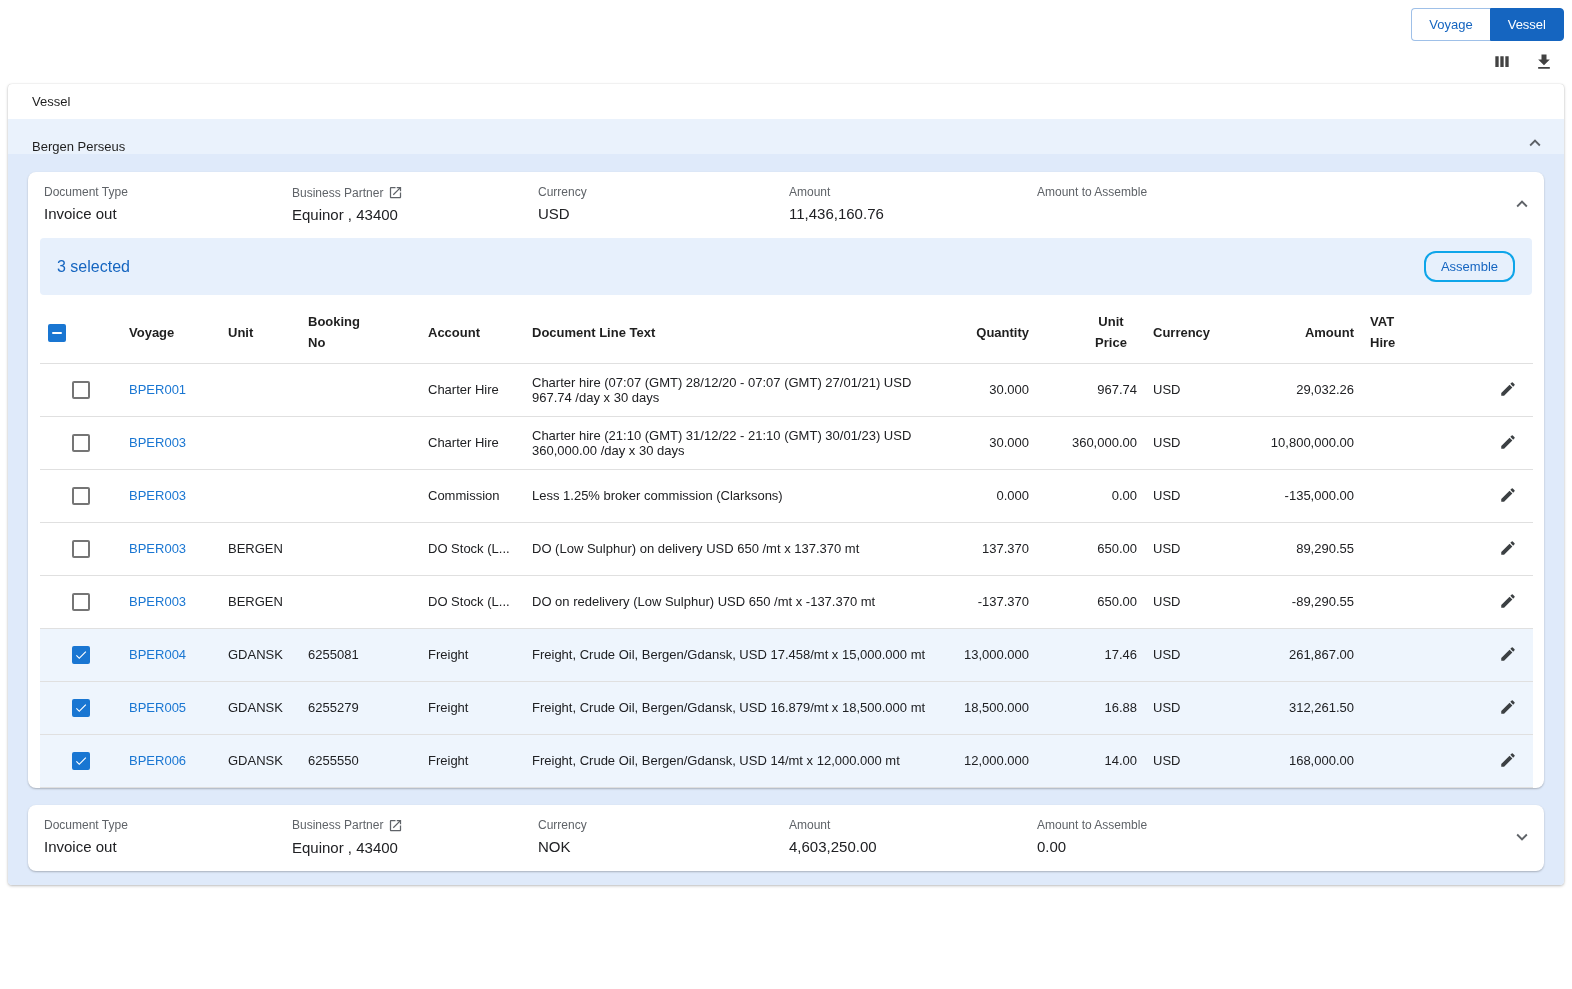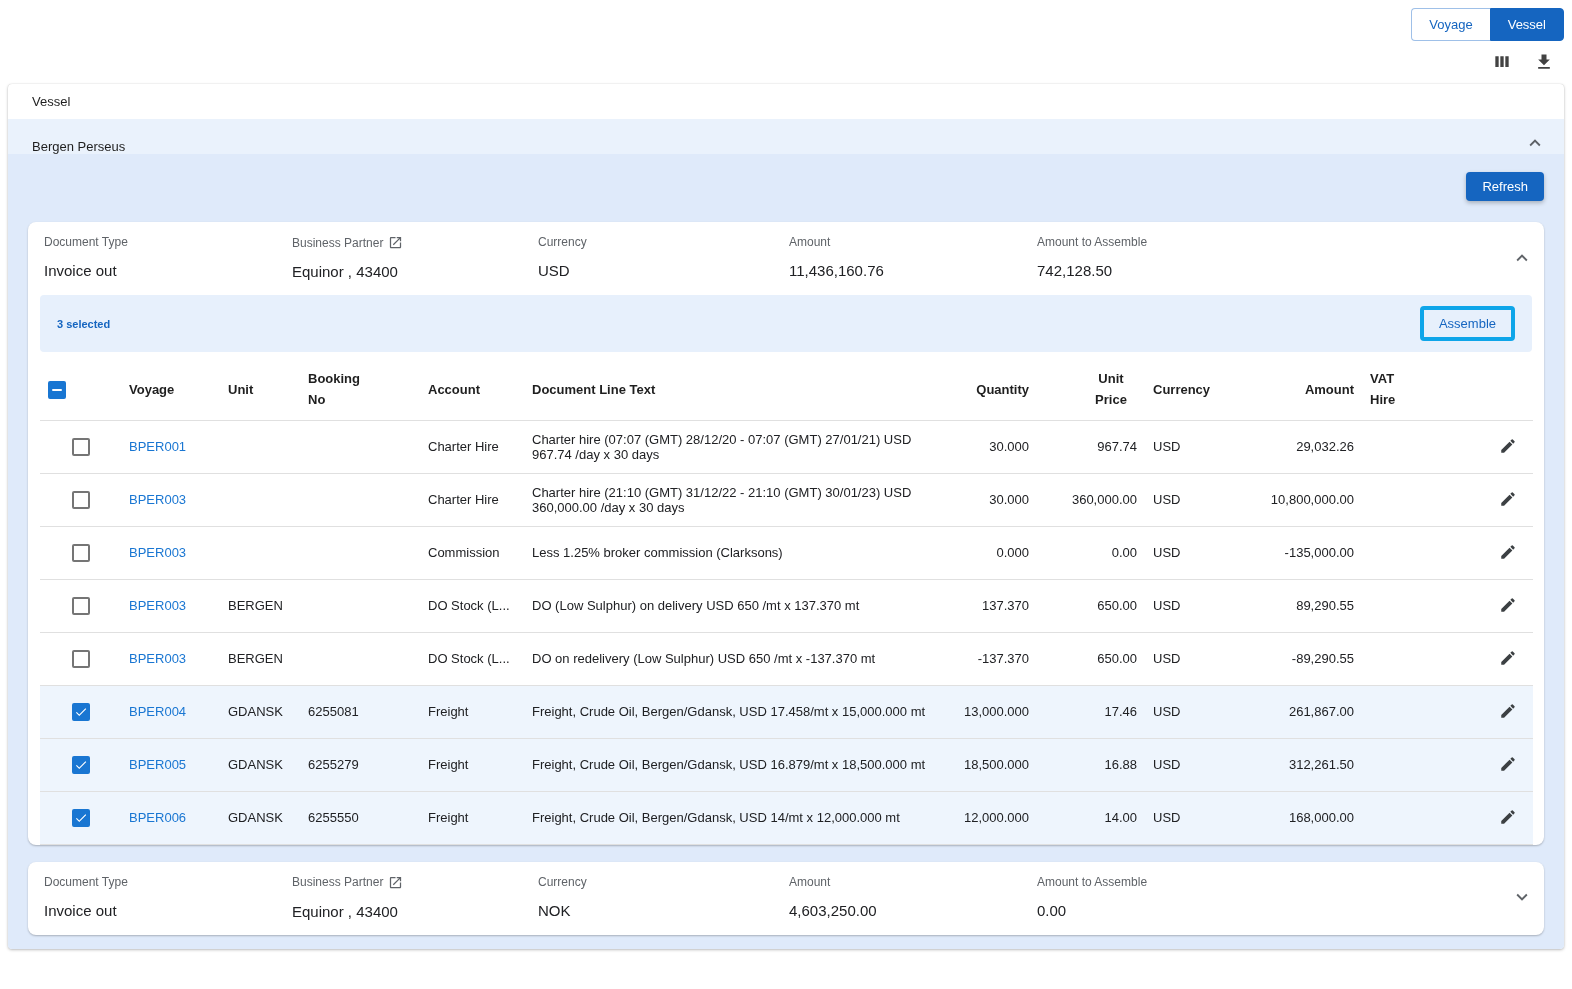--- a/index.html
+++ b/index.html
@@ -25,27 +25,27 @@
   .panel { background: #dfeafa; padding: 18px 20px 14px; }
   .refresh-row { display: flex; justify-content: flex-end; margin-bottom: 21px; }
   .btn-contained { background: #1565c0; color: #fff; border: none; border-radius: 4px; padding: 7px 16px; font-size: 13px; font-family: inherit; cursor: pointer; box-shadow: 0 2px 4px rgba(0,0,0,.25); }
 
   .doc-card { background: #fff; border-radius: 8px; box-shadow: 0 1px 2px rgba(0,0,0,.25); }
   .doc-card + .doc-card { margin-top: 17px; }
 
   
   .summary { display: grid; grid-template-columns: 248px 246px 251px 248px 1fr 44px; padding: 13px 0 15px 16px; align-items: start; }
   .fld-label { font-size: 12px; color: #5f6368; display: flex; align-items: center; gap: 5px; }
-  .fld-value { font-size: 15px; color: #202124; margin-top: 13px; }
+  .fld-value { font-size: 15px; color: #202124; margin-top: 6px; }
   .sum-chevron { align-self: center; justify-self: center; background: none; border: none; cursor: pointer; line-height: 0; padding: 4px; }
 
   
   .sel-toolbar { margin: 0 12px 8px; background: #e7f0fc; border-radius: 4px; height: 57px; display: flex; align-items: center; justify-content: space-between; padding: 0 17px; }
-  .sel-count { color: #1565c0; font-size: 11px; font-weight: bold; }
-  .btn-outlined { background: transparent; color: #1565c0; border: 4px solid #0ea5e9; border-radius: 4px; padding: 6px 15px; font-size: 13px; font-family: inherit; cursor: pointer; }
+  .sel-count { color: #1565c0; font-size: 16px; }
+  .btn-outlined { background: transparent; color: #1565c0; border: 2px solid #0ea5e9; border-radius: 12px; padding: 6px 15px; font-size: 13px; font-family: inherit; cursor: pointer; }
 
   
   table.lines { border-collapse: collapse; width: calc(100% - 24px); margin: 0 12px 12px; table-layout: fixed; }
   .lines th { font-size: 13px; font-weight: bold; color: #1f1f1f; text-align: left; padding: 9px 8px; border-bottom: 1px solid #e0e0e0; vertical-align: middle; height: 52px; }
   .lines td { font-size: 13px; color: #202124; padding: 6px 8px; border-bottom: 1px solid #e0e0e0; vertical-align: middle; height: 53px; }
   .lines th.num, .lines td.num { text-align: right; }
   .hdr-narrow { width: 52px; line-height: 1.6; }
   .hdr-narrow.r { margin-left: auto; text-align: center; }
   .c-cb { text-align: center; }
   .c-edit { text-align: right; padding-right: 14px !important; }
@@ -87,23 +87,20 @@
   <div class="accordion-header">
     <span>Bergen Perseus</span>
     <span style="line-height:0">
       <svg viewBox="0 0 24 24" width="22" height="22">
           <path fill="#5f6368" d="M7.41 15.41 12 10.83l4.59 4.58L18 14l-6-6-6 6z"></path>
         </svg>
     </span>
   </div>
 
   <div class="panel">
-    <div class="refresh-row">
-      <button class="btn-contained">Refresh</button>
-    </div>
 
     <div class="doc-card">
       <div class="summary">
         <div>
           <div class="fld-label">Document Type</div>
           <div class="fld-value">Invoice out</div>
         </div>
         <div>
           <div class="fld-label">
             <span>Business Partner</span>
@@ -118,21 +115,20 @@
         <div>
           <div class="fld-label">Currency</div>
           <div class="fld-value">USD</div>
         </div>
         <div>
           <div class="fld-label">Amount</div>
           <div class="fld-value">11,436,160.76</div>
         </div>
         <div>
           <div class="fld-label">Amount to Assemble</div>
-          <div class="fld-value">742,128.50</div>
         </div>
         <button class="sum-chevron">
           <svg viewBox="0 0 24 24" width="22" height="22">
               <path fill="#5f6368" d="M7.41 15.41 12 10.83l4.59 4.58L18 14l-6-6-6 6z"></path>
             </svg>
         </button>
       </div>
 
       <div class="sel-toolbar">
         <span class="sel-count">3 selected</span>

